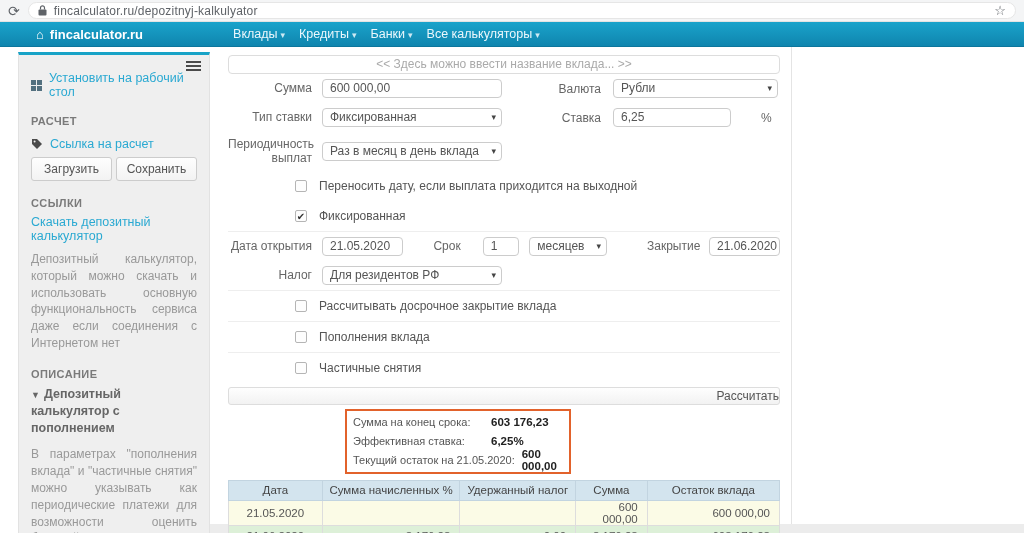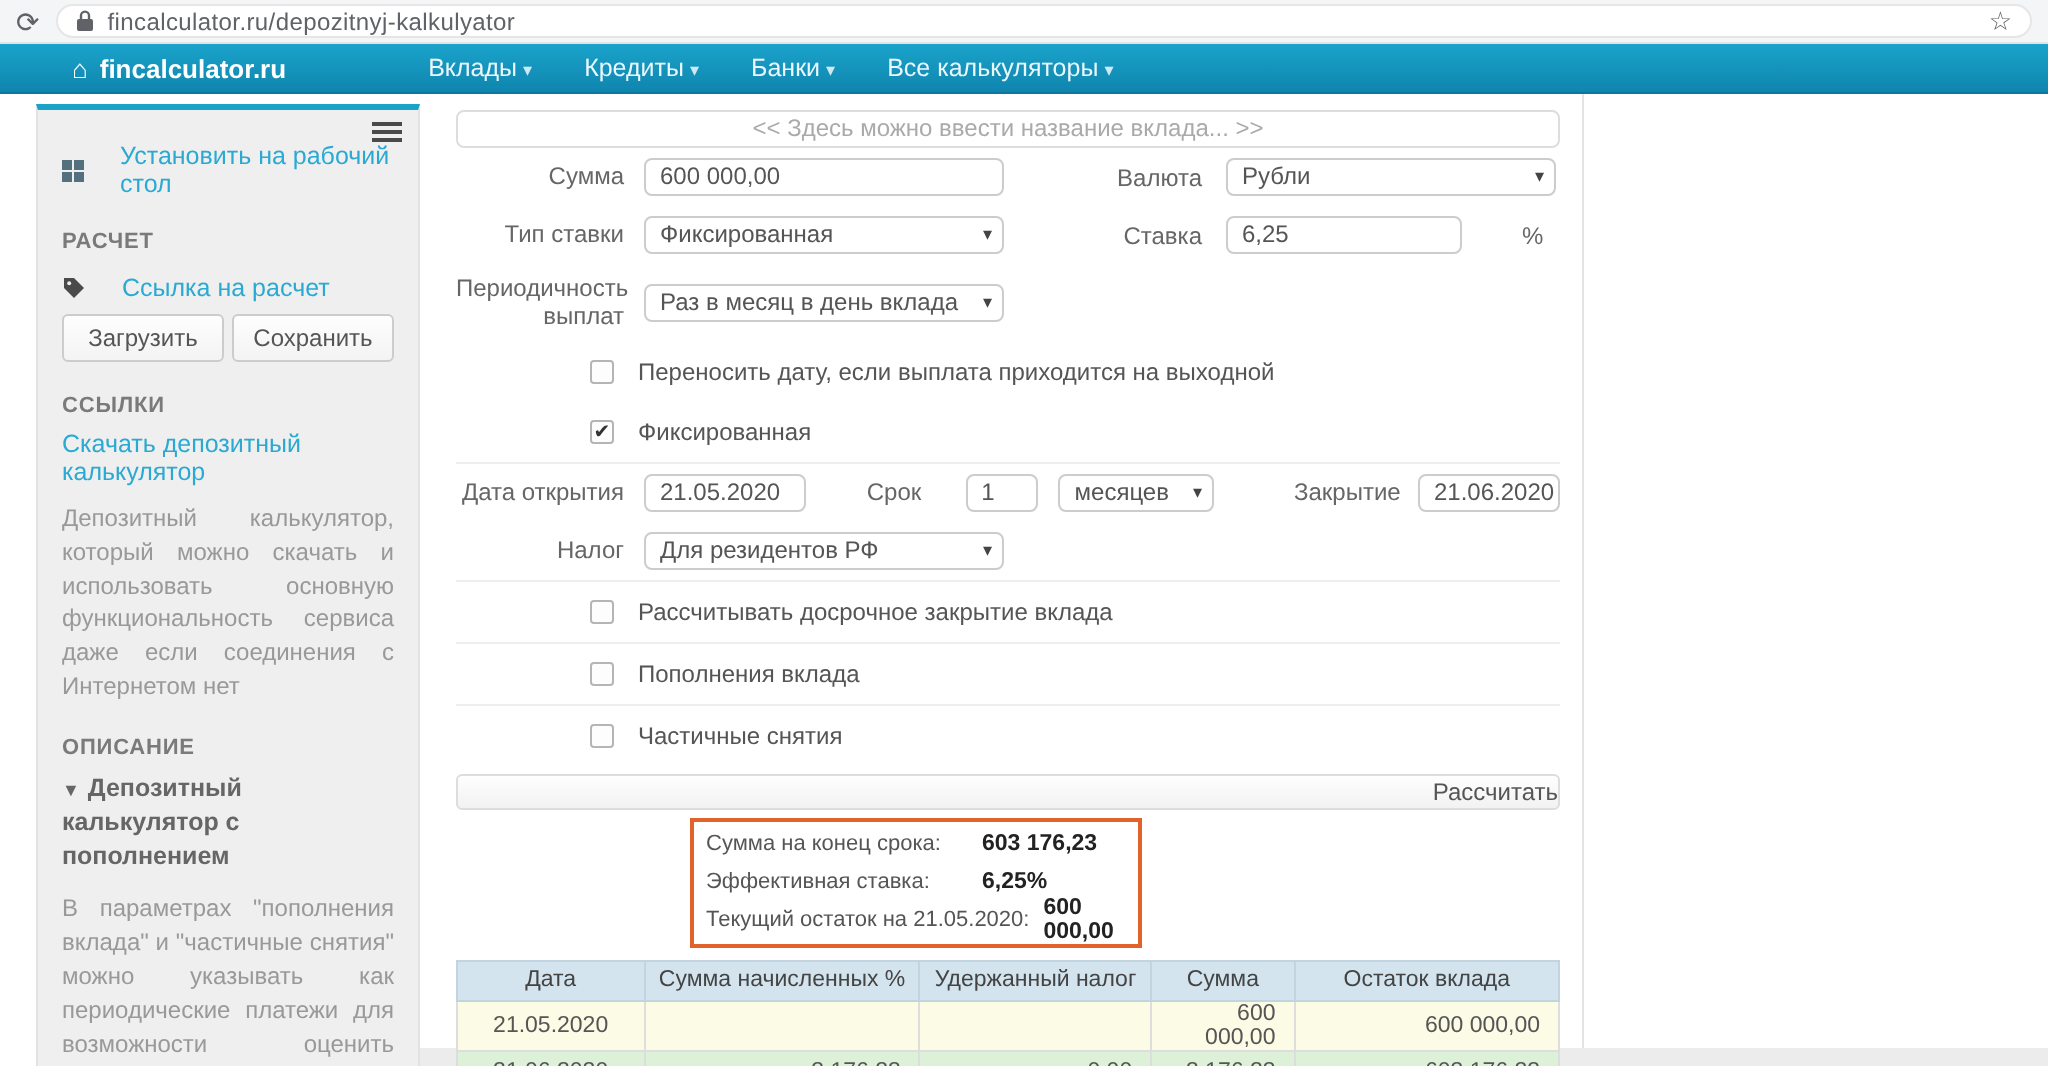--- a/index.html
+++ b/index.html
@@ -15,35 +15,35 @@
   .lock-ic { width:9px; height:11px; margin-right:7px; flex:none; }
   .url { font-size:12px; color:#5f6368; letter-spacing:.2px; }
   .star { margin-left:auto; color:#5f6368; font-size:13px; line-height:1; cursor:pointer; }
 
   
   .navbar { height:25px; background:linear-gradient(#1aa3cb,#0f85ae);
     border-bottom:1px solid #0c769c; display:flex; align-items:center; color:#fff; }
   .brand { display:flex; align-items:center; gap:6px; margin-left:36px;
     font-size:13px; font-weight:bold; cursor:pointer; }
   .home-ic { font-size:13px; line-height:1; }
-  .nav-menu { display:flex; margin-left:71px; gap:26px; }
+  .nav-menu { display:flex; margin-left:90px; gap:14px; }
   .nav-item { font-size:12.5px; color:#eaf7fc; cursor:pointer; white-space:nowrap; }
   .nav-item .caret { font-size:9px; margin-left:3px; color:#cde9f3; }
 
   
   .page { position:relative; width:1024px; height:486px; background:#fff; }
   .bottom-strip { position:absolute; left:110px; right:0; bottom:0; height:9px; background:#ececec; }
 
   
   .sidebar { position:absolute; left:18px; top:5px; width:192px; min-height:452px;
     background:#efefef; border:1px solid #e2e2e2; border-top:3px solid #18a3c7;
     padding:6px 12px 14px 12px; }
   .burger { position:absolute; top:4px; right:8px; width:15px; cursor:pointer; }
   .burger span { display:block; height:2px; background:#4a4a4a; margin:2px 0; }
-  .side-link { display:flex; align-items:center; gap:18px; color:#2aa9d2; font-size:12.5px;
+  .side-link { display:flex; align-items:center; gap:7px; color:#2aa9d2; font-size:12.5px;
     cursor:pointer; margin:10px 0 6px 0; }
   .grid-ic { width:11px; height:11px; flex:none;
     background:
       linear-gradient(#53707f,#53707f) 0 0/5px 5px no-repeat,
       linear-gradient(#53707f,#53707f) 6px 0/5px 5px no-repeat,
       linear-gradient(#53707f,#53707f) 0 6px/5px 5px no-repeat,
       linear-gradient(#53707f,#53707f) 6px 6px/5px 5px no-repeat; }
   .side-head { font-size:11px; font-weight:bold; color:#7a7a7a; letter-spacing:.4px;
     margin:16px 0 6px 0; }
   .tag-ic { width:12px; height:12px; flex:none; }

